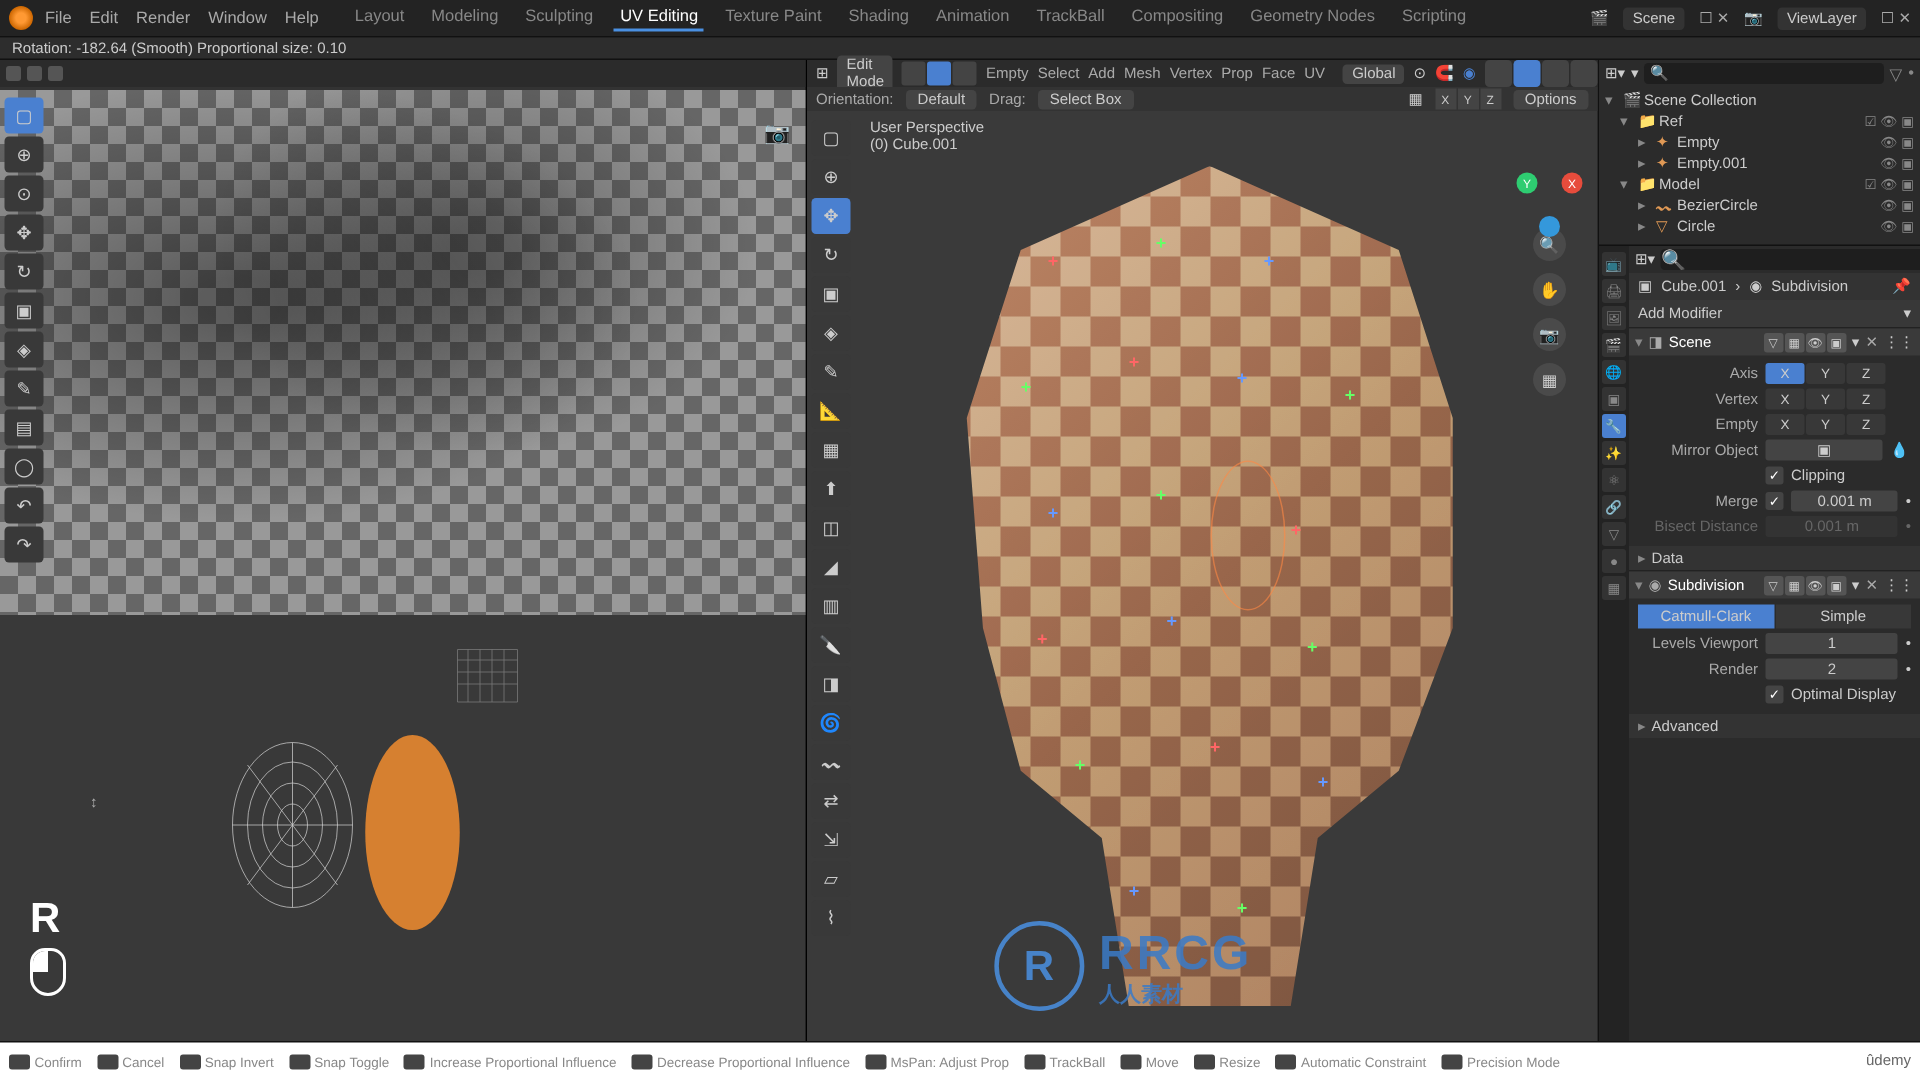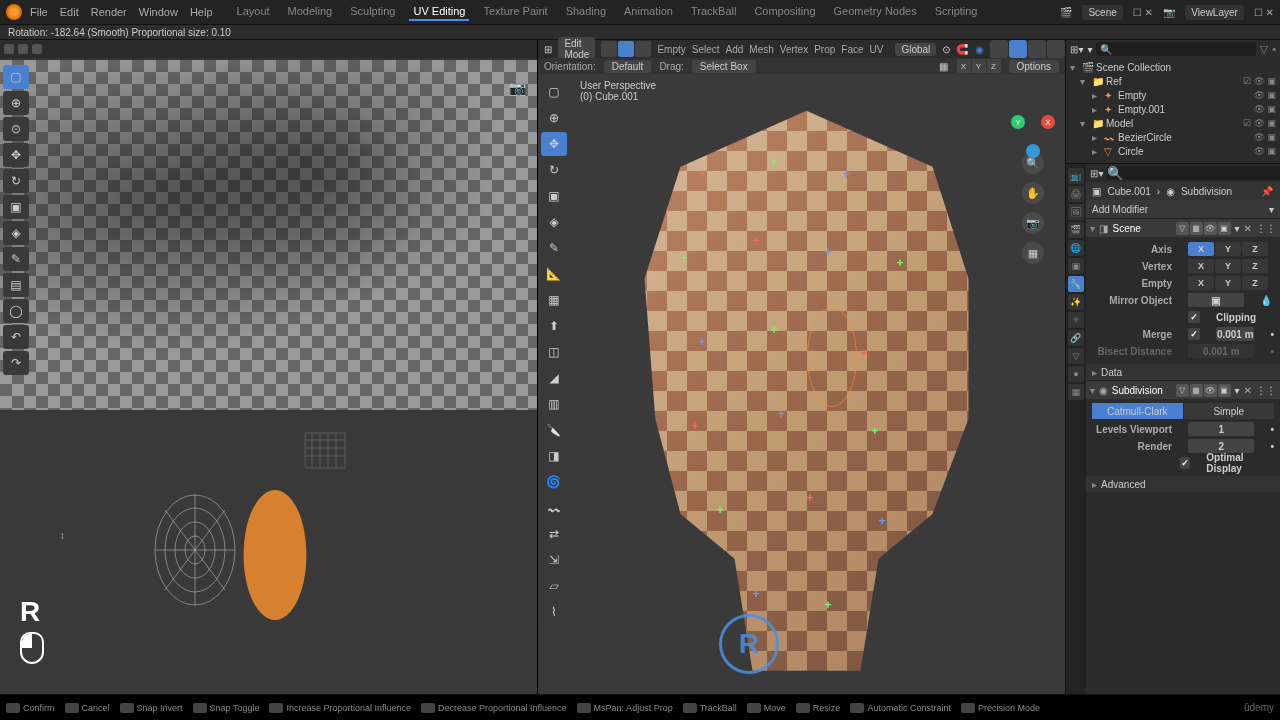--- a/index.html
+++ b/index.html
@@ -111,37 +111,37 @@
 .props-content .add-mod { height: 18px; display: flex; align-items: center; padding: 0 6px; font-size: 10px; background: #383838; cursor: pointer; }
 .mod-panel { border-top: 1px solid #222; }
 .mod-header { height: 18px; background: #3a3a3a; display: flex; align-items: center; padding: 0 4px; gap: 4px; font-size: 10px; }
 .mod-header .arrow { color: #888; }
 .mod-header .micon { color: #aaa; }
 .mod-header .mname { flex: 1; color: #fff; }
 .mod-header .togs { display: flex; gap: 1px; }
 .mod-header .togs .t { width: 13px; height: 13px; background: #555; border-radius: 2px; font-size: 8px; display: flex; align-items: center; justify-content: center; }
 .mod-header .close { color: #aaa; cursor: pointer; }
 .mod-body { padding: 4px 6px; font-size: 10px; }
-.mod-row { display: flex; align-items: center; gap: 16px; height: 16px; margin-bottom: 1px; font-weight: bold; }
+.mod-row { display: flex; align-items: center; gap: 5px; height: 16px; margin-bottom: 1px; }
 .mod-row .label { width: 80px; text-align: right; color: #aaa; }
 .mod-row .xyz-btns { display: flex; gap: 1px; }
 .mod-row .xyz-btns .b { width: 26px; height: 14px; background: #383838; font-size: 9px; display: flex; align-items: center; justify-content: center; cursor: pointer; border-radius: 2px; }
 .mod-row .xyz-btns .b.active { background: #4a80d0; }
 .mod-row .field { flex: 1; background: #444; height: 14px; border-radius: 2px; display: flex; align-items: center; justify-content: center; }
 .mod-row .field.disabled { background: #333; color: #666; }
 .mod-row .check { width: 12px; height: 12px; background: #444; border-radius: 2px; display: flex; align-items: center; justify-content: center; }
 .mod-row .check.on::after { content: "✓"; color: #fff; font-size: 9px; }
 .mod-row .eyedrop { width: 14px; color: #aaa; }
 .sub-type-row { display: flex; gap: 1px; margin-bottom: 2px; }
 .sub-type-row .stb { flex: 1; height: 16px; background: #383838; display: flex; align-items: center; justify-content: center; font-size: 10px; cursor: pointer; }
 .sub-type-row .stb.active { background: #4a80d0; }
 .mod-collapse { height: 16px; background: #333; display: flex; align-items: center; padding: 0 6px; font-size: 10px; cursor: pointer; gap: 4px; }
 .mod-collapse .arrow { color: #888; }
 
-.footer { height: 26px; background: #000000; border-top: 1px solid #111; display: flex; align-items: center; padding: 1px 6px; gap: 10px; font-size: 9px; color: #888; }
+.footer { height: 26px; background: #ffffff; border-top: 1px solid #111; display: flex; align-items: center; padding: 1px 6px; gap: 10px; font-size: 9px; color: #888; }
 .footer .item { display: flex; align-items: center; gap: 3px; }
 .footer .item .icn { width: 14px; height: 10px; background: #444; border-radius: 2px; }
 .footer .spacer { flex: 1; }
 .footer .brand { color: #666; font-size: 10px; }
 </style>
 </head>
 <body>
 
 <div class="topbar">
   <div class="logo"></div>
@@ -338,20 +338,24 @@
           <span class="d g" style="left:25%;top:70%">+</span>
             <span class="d r" style="left:50%;top:68%">+</span>
             <span class="d b" style="left:70%;top:72%">+</span>
           <span class="d b" style="left:35%;top:85%">+</span>
             <span class="d g" style="left:55%;top:87%">+</span>
         </div>
       </div>
     </div>
     <div class="logo-overlay">
       <div class="circle">R</div>
+      <div class="text">
+        <div class="big">RRCG</div>
+        <div class="small">人人素材</div>
+      </div>
     </div>
   </div>
 
   <div class="right-panel">
     <div class="outliner">
       <div class="search-row">
         <span>⊞▾</span>
         <span>▾</span>
         <input placeholder="🔍" style="">
         <span class="fltr">▽</span>

